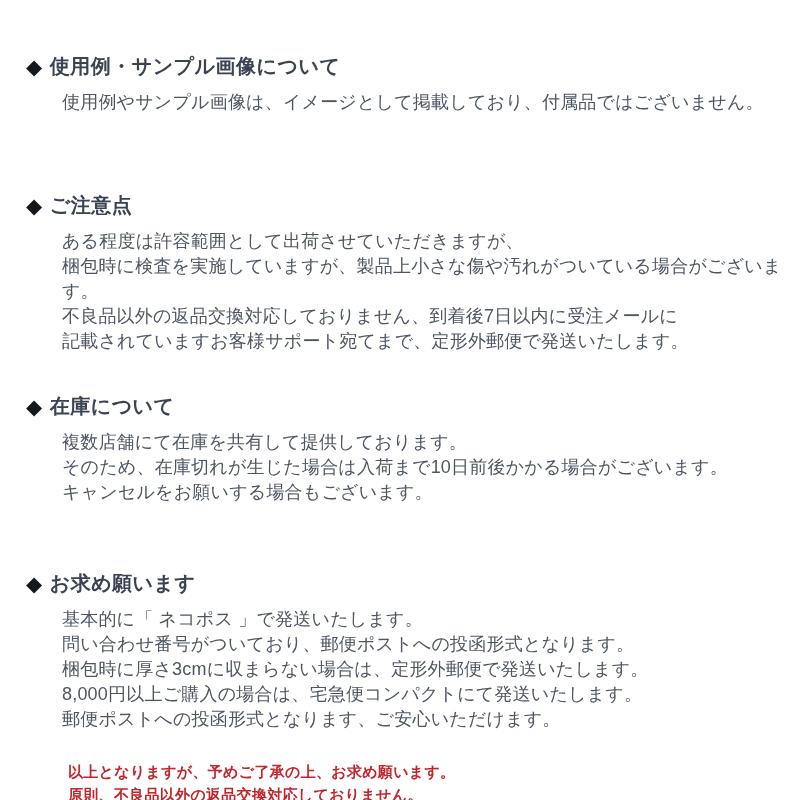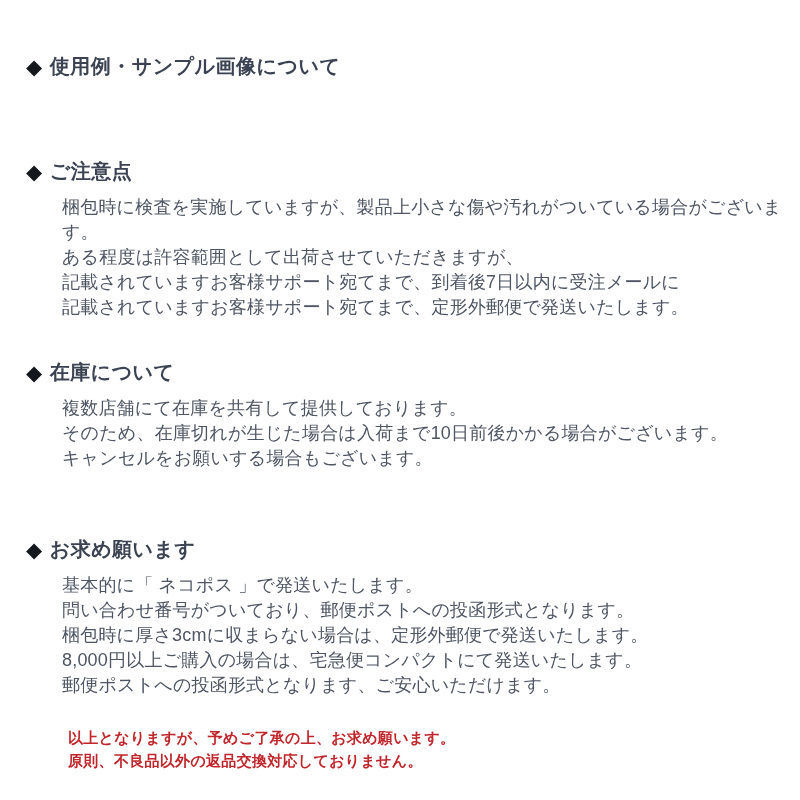--- a/index.html
+++ b/index.html
@@ -68,31 +68,34 @@
 </head>
 <body>
 
 <main class="page">
 
   <section class="note-section">
     <h2 class="note-heading">
       <span class="diamond">◆</span>
       <span>使用例・サンプル画像について</span>
     </h2>
+    <div class="note-body">
+      <p>使用例やサンプル画像は、イメージとして掲載しており、付属品ではございません。</p>
+    </div>
   </section>
 
   <section class="note-section">
     <h2 class="note-heading">
       <span class="diamond">◆</span>
       <span>ご注意点</span>
     </h2>
     <div class="note-body">
+      <p>ある程度は許容範囲として出荷させていただきますが、</p>
       <p>梱包時に検査を実施していますが、製品上小さな傷や汚れがついている場合がございます。</p>
-      <p>ある程度は許容範囲として出荷させていただきますが、</p>
-      <p>記載されていますお客様サポート宛てまで、到着後7日以内に受注メールに</p>
+      <p>不良品以外の返品交換対応しておりません、到着後7日以内に受注メールに</p>
       <p>記載されていますお客様サポート宛てまで、定形外郵便で発送いたします。</p>
     </div>
   </section>
 
   <section class="note-section">
     <h2 class="note-heading">
       <span class="diamond">◆</span>
       <span>在庫について</span>
     </h2>
     <div class="note-body">

